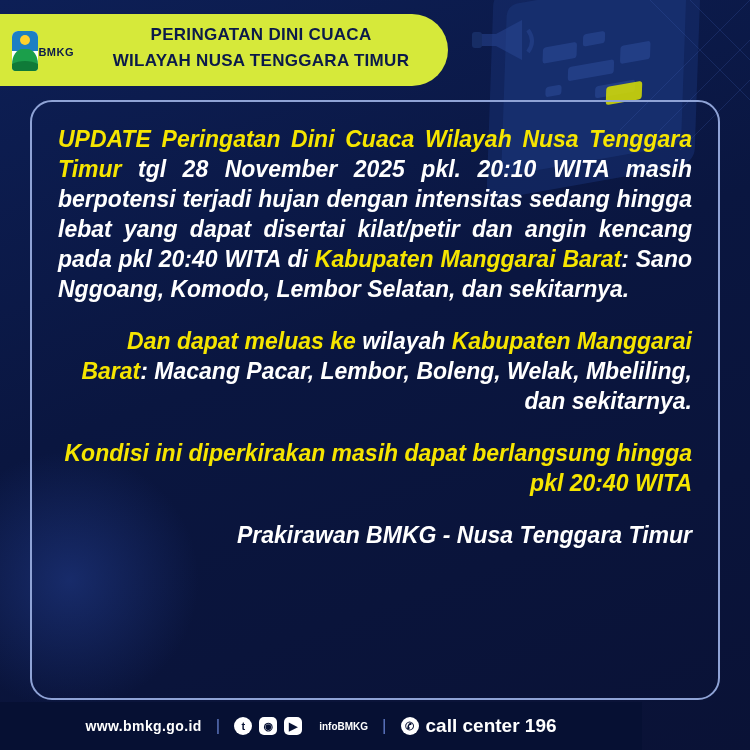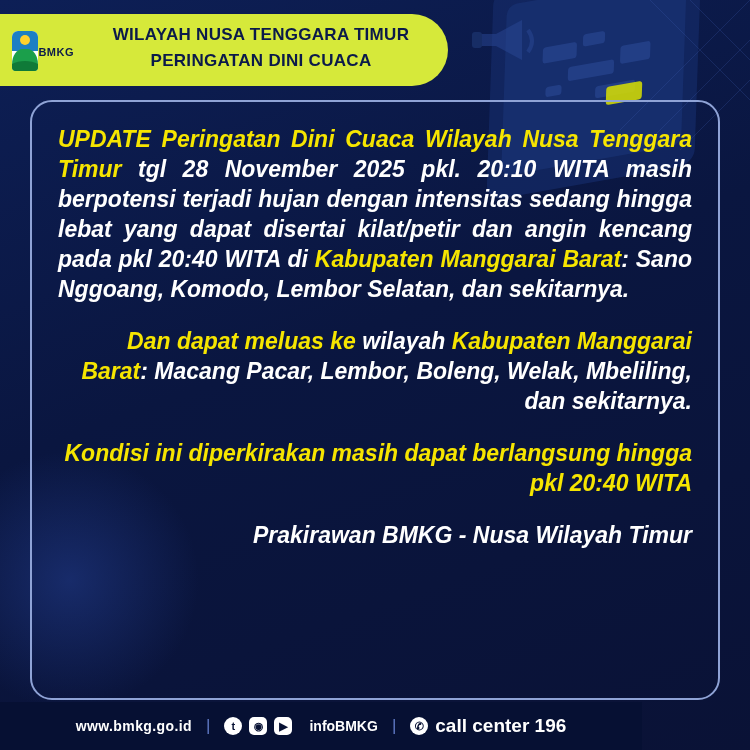--- a/index.html
+++ b/index.html
@@ -238,21 +238,21 @@
     justify-content: center;
     color: #061033;
     font-size: 11px;
     font-weight: bold;
   }
   .sicon.sq {
     border-radius: 5px;
   }
   .footer-handle {
     color: #ffffff;
-    font-size: 14px;
+    font-size: 10px;
     font-weight: bold;
     margin-left: 10px;
   }
   .call {
     display: flex;
     align-items: center;
     gap: 7px;
   }
   .call-text {
     color: #ffffff;
@@ -301,33 +301,33 @@
   <div class="logo">
     <span class="logo-badge">
       <span class="sky"></span>
       <span class="sun"></span>
       <span class="wave"></span>
       <span class="wave2"></span>
     </span>
     <span class="logo-text">BMKG</span>
   </div>
   <div class="header-title">
+    <div>PERINGATAN DINI CUACA</div>
     <div>WILAYAH NUSA TENGGARA TIMUR</div>
-    <div>PERINGATAN DINI CUACA</div>
   </div>
 
   <div class="card">
 
     <p class="body-text para-gap"><span class="hl">UPDATE</span> <span class="hl">Peringatan Dini Cuaca Wilayah Nusa Tenggara Timur</span> <span>tgl 28 November 2025 pkl. 20:10 WITA masih berpotensi terjadi hujan dengan intensitas sedang hingga lebat yang dapat disertai kilat/petir dan angin kencang pada pkl 20:40 WITA di </span><span class="hl">Kabupaten Manggarai Barat</span><span>: Sano Nggoang, Komodo, Lembor Selatan, dan sekitarnya.</span></p>
 
     <p class="body-text no-justify para-gap"><span class="hl">Dan dapat meluas ke</span><span> wilayah </span><span class="hl">Kabupaten Manggarai Barat</span><span>: Macang Pacar, Lembor, Boleng, Welak, Mbeliling, dan sekitarnya.</span></p>
 
     <p class="body-text no-justify para-gap hl">Kondisi ini diperkirakan masih dapat berlangsung hingga pkl 20:40 WITA</p>
 
-    <p class="body-text no-justify">Prakirawan BMKG - Nusa Wilayah Timur</p>
+    <p class="body-text no-justify">Prakirawan BMKG - Nusa Tenggara Timur</p>
 
   </div>
 
   <div class="footer">
     <span class="footer-site">www.bmkg.go.id</span>
     <span class="divider">|</span>
     <span class="social">
       <span class="sicon">t</span>
       <span class="sicon sq">◉</span>
       <span class="sicon sq">▶</span>

